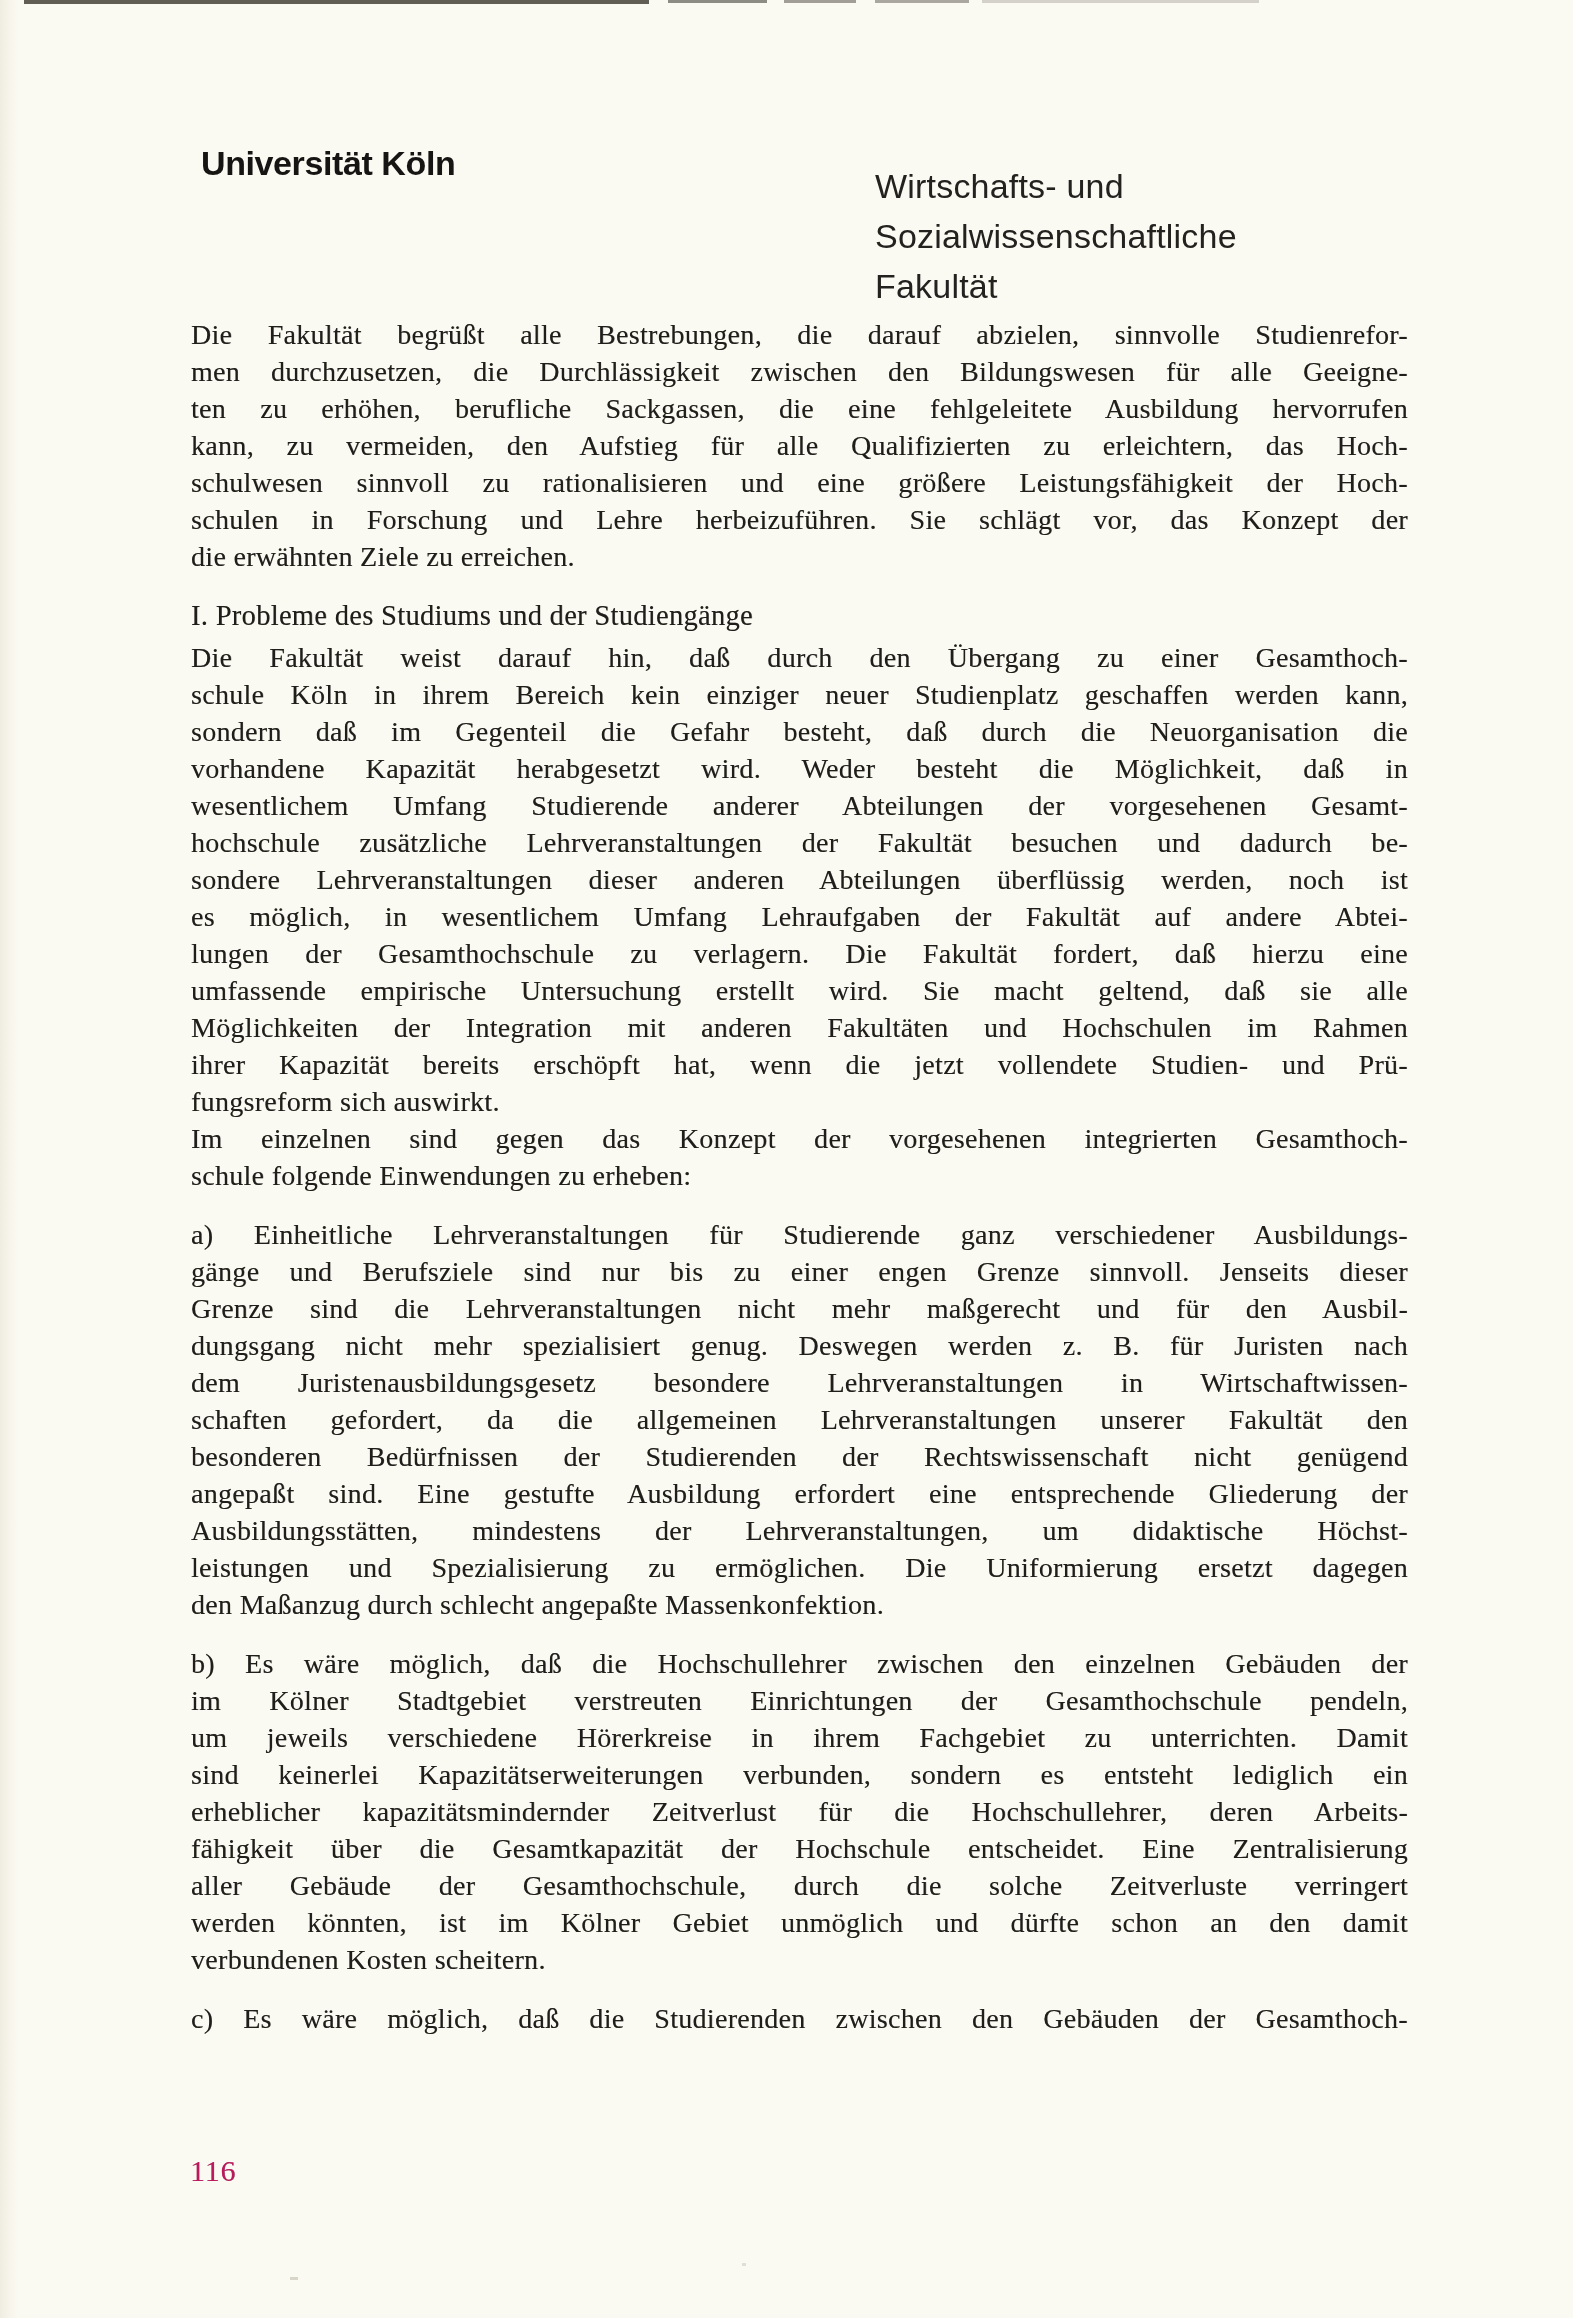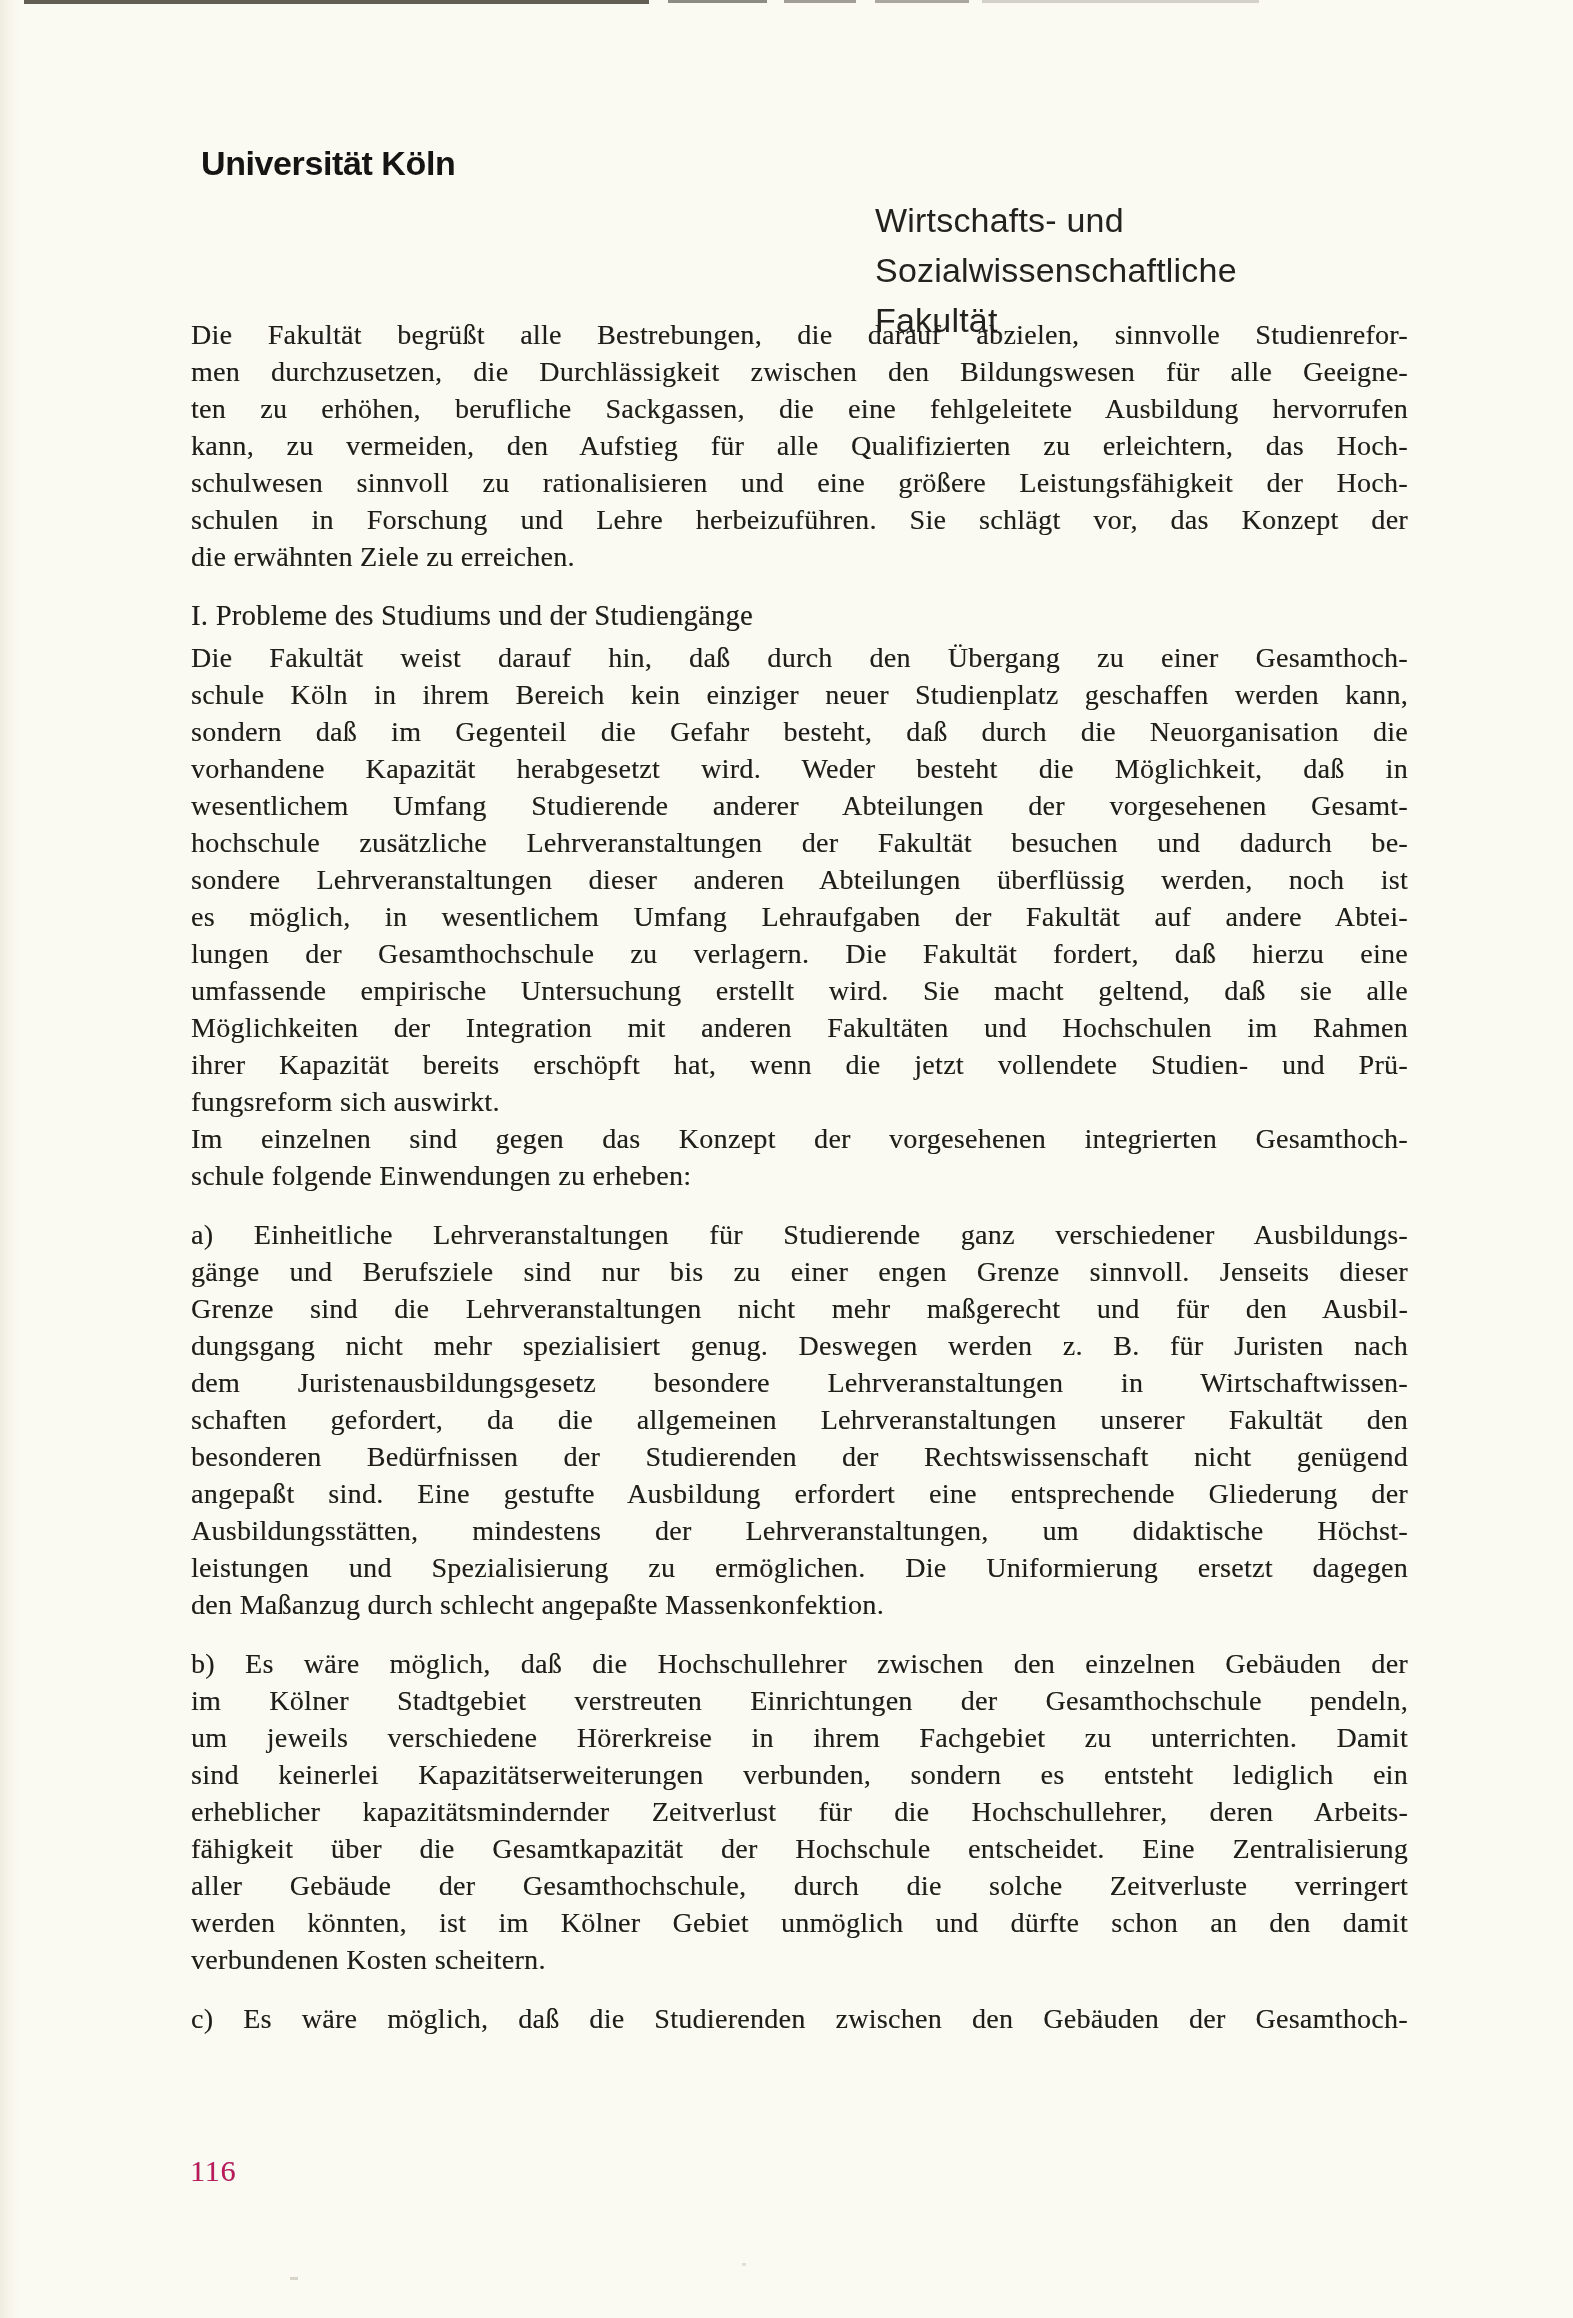--- a/index.html
+++ b/index.html
@@ -30,21 +30,21 @@
   .header-left {
     position: absolute; left: 201px; top: 144px;
     font-family: "Liberation Sans", sans-serif;
     font-weight: bold; font-size: 34px; letter-spacing: -0.4px;
     color: #161513;
   }
   .header-right {
     position: absolute; left: 875px; top: 161px;
     font-family: "Liberation Sans", sans-serif;
     font-weight: normal; font-size: 34px; line-height: 50px;
-    color: #23221f; letter-spacing: 0.2px; margin-top: 34px;
+    color: #23221f; letter-spacing: 0.2px;
   }
   .header-right .hr-line { display: block; }
 
   
   #doc {
     position: absolute; left: 191px; top: 316px; width: 1217px;
     font-size: 28px; line-height: 37px; color: #201e1a;
     letter-spacing: 0.3px;
     text-shadow: 0.3px 0.2px 0 rgba(32,30,26,0.45);
   }

